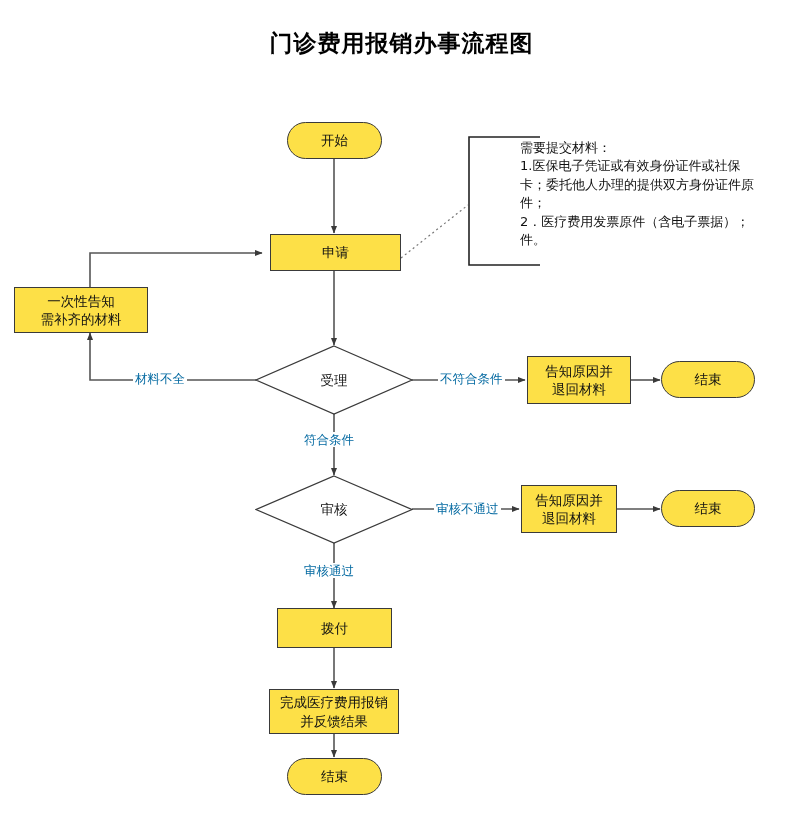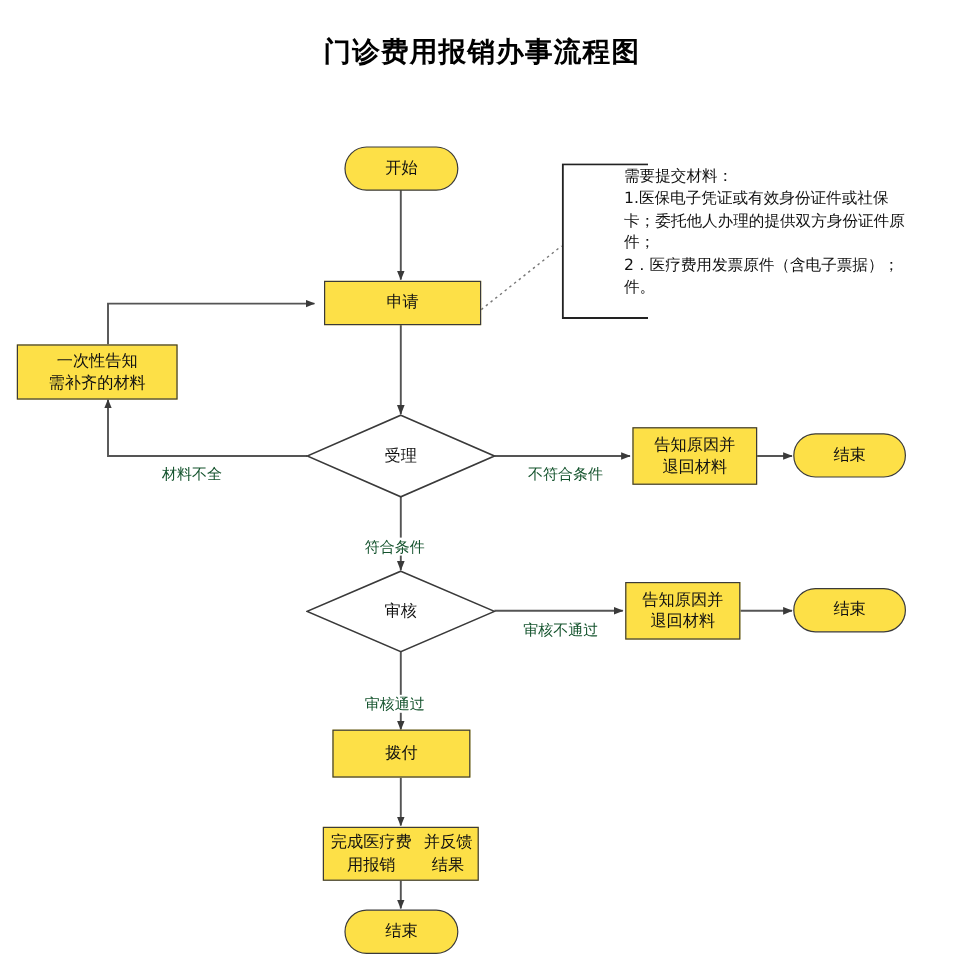--- a/index.html
+++ b/index.html
@@ -66,26 +66,25 @@
     left: 0;
     top: 0;
     width: 100%;
     height: 100%;
     z-index: -1;
   }
   .edge-label {
     position: absolute;
     background: #ffffff;
     font-size: 12.5px;
-    color: #14532d;
+    color: #0369a1;
     padding: 0 2px;
     white-space: nowrap;
     z-index: 4;
     line-height: 1.2;
-    margin-top: 16px;
   }
   .note {
     position: absolute;
     box-sizing: border-box;
     font-size: 13px;
     line-height: 1.42;
     color: #111111;
     z-index: 3;
     background: transparent;
   }
@@ -203,21 +202,21 @@
   </div>
 
   <div class="node terminator" style="left:661px; top:490px; width:94px; height:37px;">
     <span>结束</span>
   </div>
 
   <div class="node process" style="left:277px; top:608px; width:115px; height:40px;align-items:center;">
     <span>拨付</span>
   </div>
 
-  <div class="node process" style="left:269px; top:689px; width:130px; height:45px; flex-direction:row;">
+  <div class="node process" style="left:269px; top:689px; width:130px; height:45px; flex-direction:column;">
     <span>完成医疗费用报销</span>
     <span>并反馈结果</span>
   </div>
 
   <div class="node terminator" style="left:287px; top:758px; width:95px; height:37px;">
     <span>结束</span>
   </div>
 
   <div class="edge-label" style="left:133px; top:371px;">材料不全</div>
 

